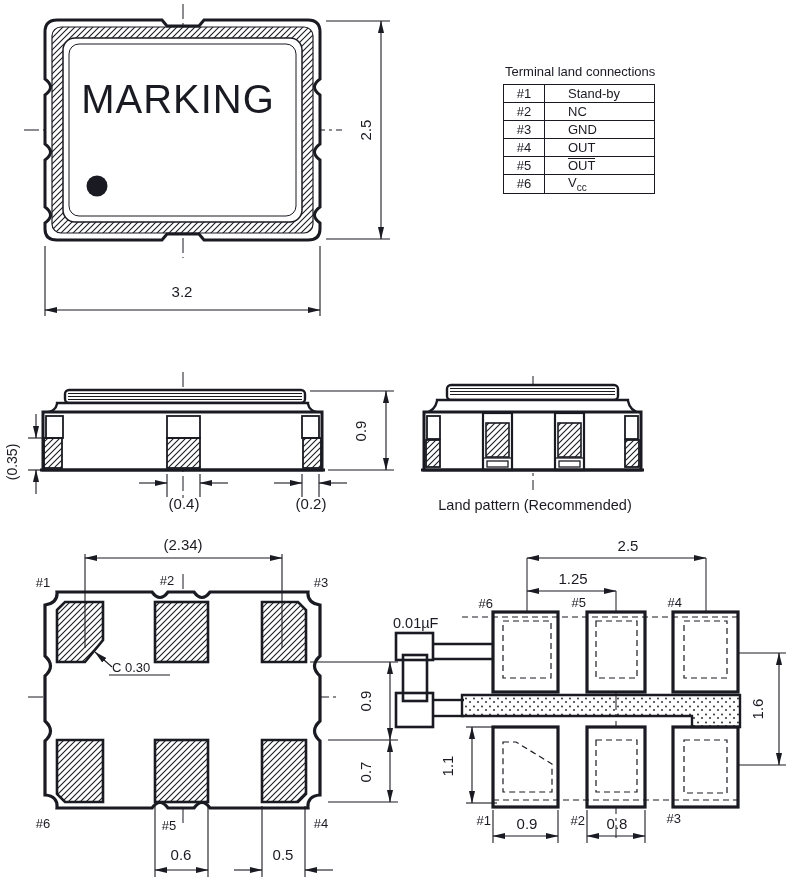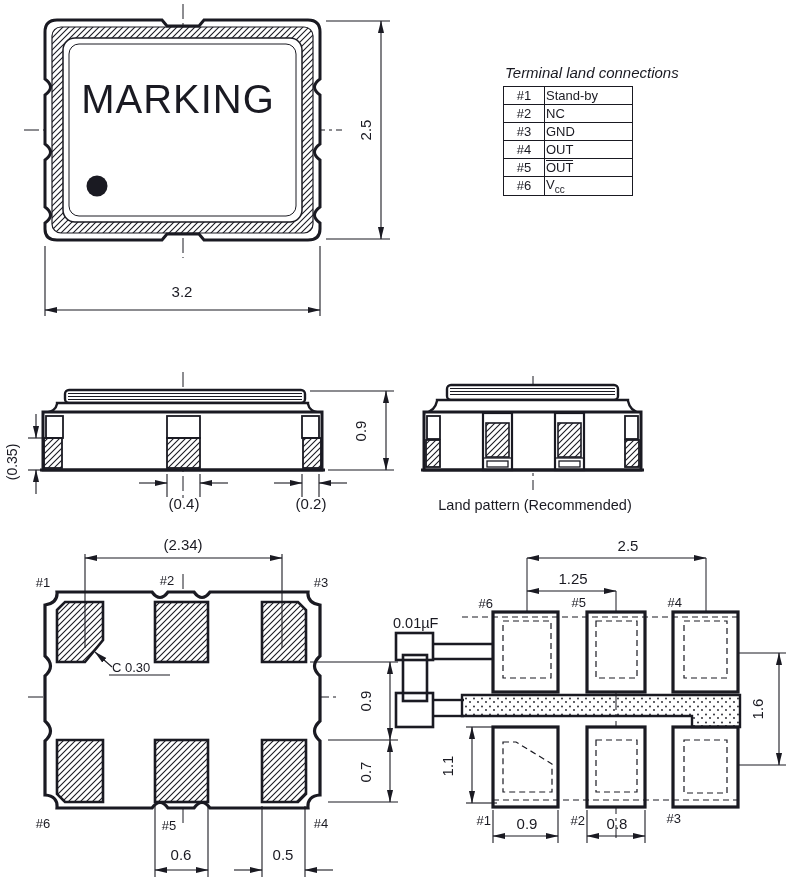--- a/index.html
+++ b/index.html
@@ -6,25 +6,25 @@
   #canvas{position:relative;width:797px;height:881px;background:#fff;overflow:hidden;
           font-family:"Liberation Sans",sans-serif;color:#1a1a22;}
   svg text{font-family:"Liberation Sans",sans-serif;fill:#1a1a22;}
   .t-dim{font-size:15px;}
   .t-dim-sm{font-size:14px;}
   .t-lbl{font-size:13px;}
   .t-mark{font-size:40px;letter-spacing:1px;}
   .t-cap{font-size:14.5px;}
   
   #conn{position:absolute;left:503px;top:64px;}
-  #conn .title{font-size:15px;white-space:nowrap;margin:0 0 5px 2px;font-style:italic;}
+  #conn .title{font-size:13px;white-space:nowrap;margin:0 0 5px 2px;}
   #conn table{border-collapse:collapse;}
   #conn td{border:1.4px solid #1a1a22;height:17px;font-size:13px;padding:0;}
   #conn td.pin{width:40px;text-align:center;}
-  #conn td.fn{width:86px;padding-left:1px;}
+  #conn td.fn{width:86px;padding-left:23px;}
   #conn .ovl{display:inline-block;border-top:1.4px solid #1a1a22;padding-top:0px;line-height:1.05;}
   #conn sub{font-size:10px;}
 </style>
 </head>
 <body>
 
 <div id="canvas">
 
   <svg width="797" height="881" viewBox="0 0 797 881">
     <defs>

